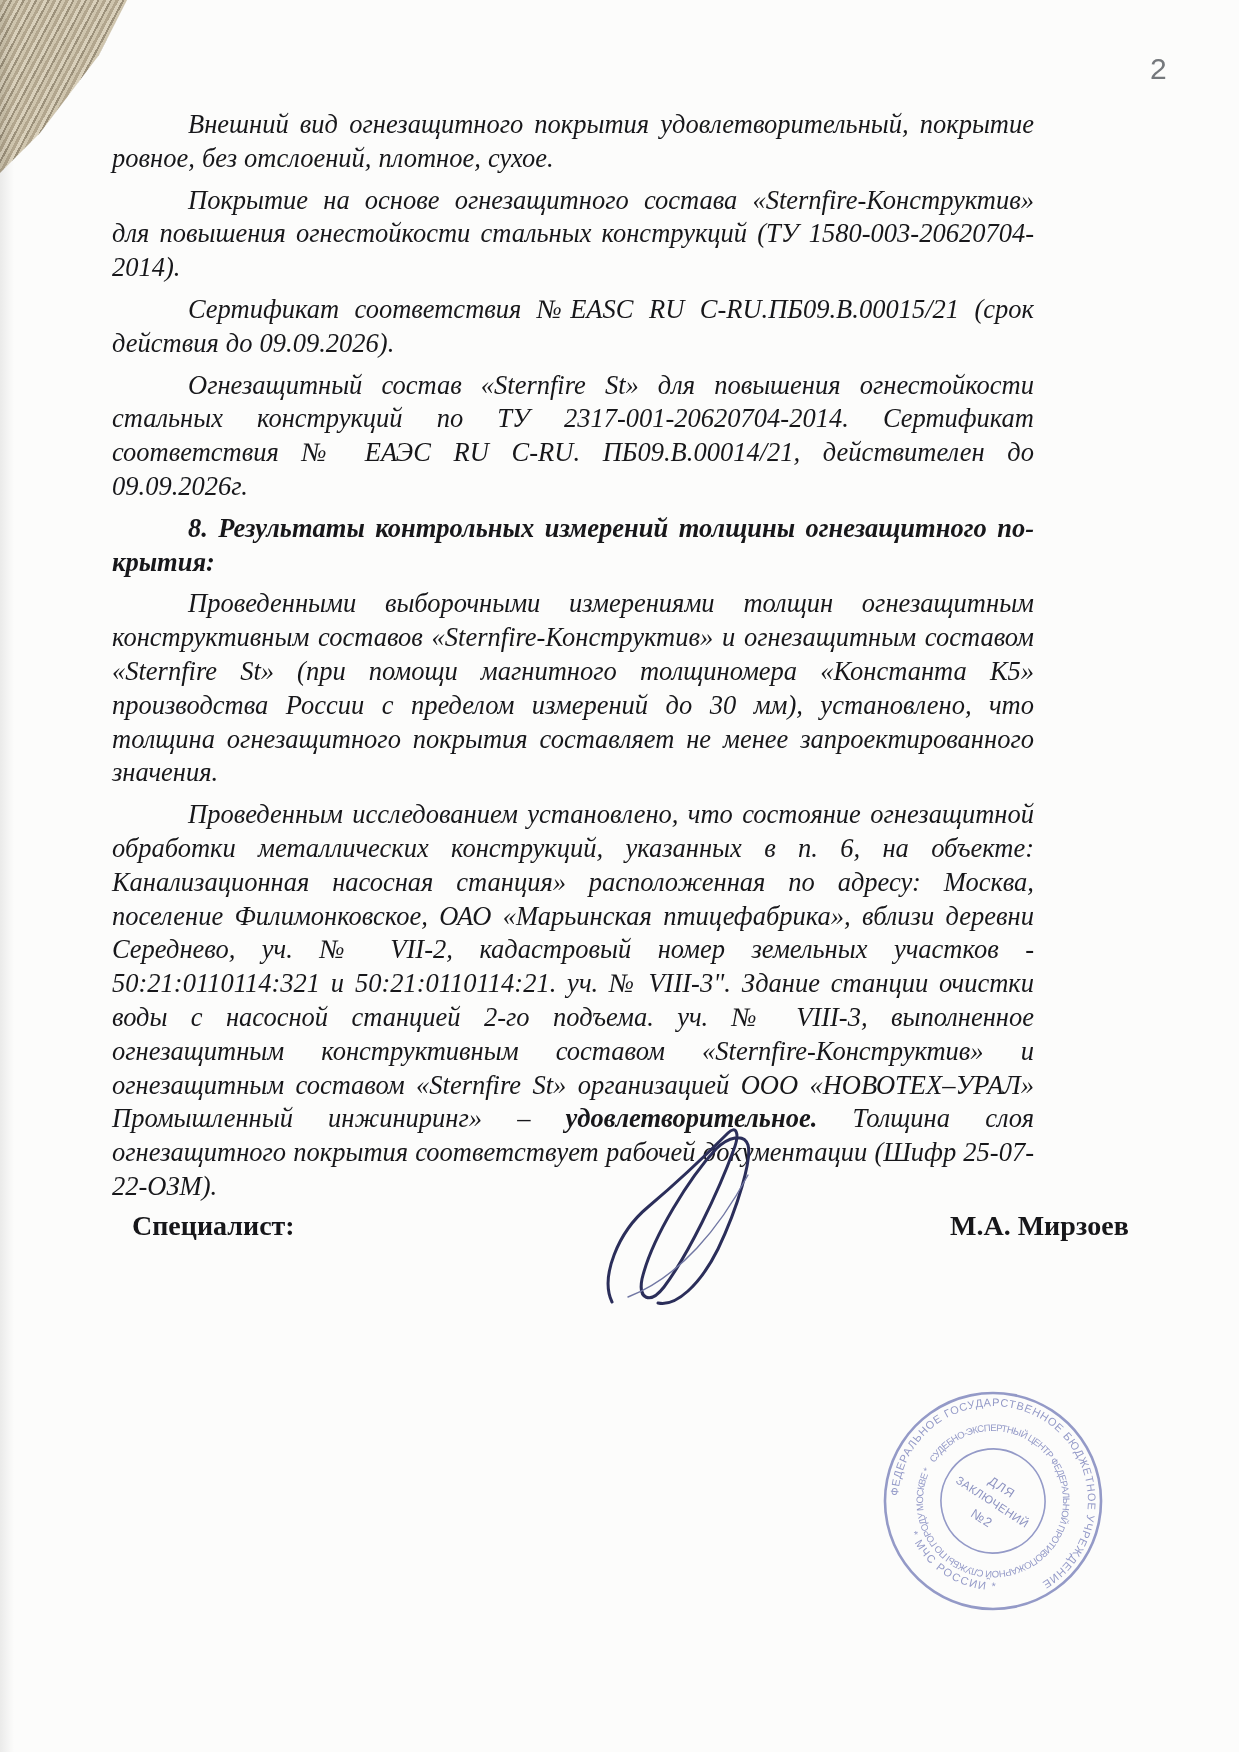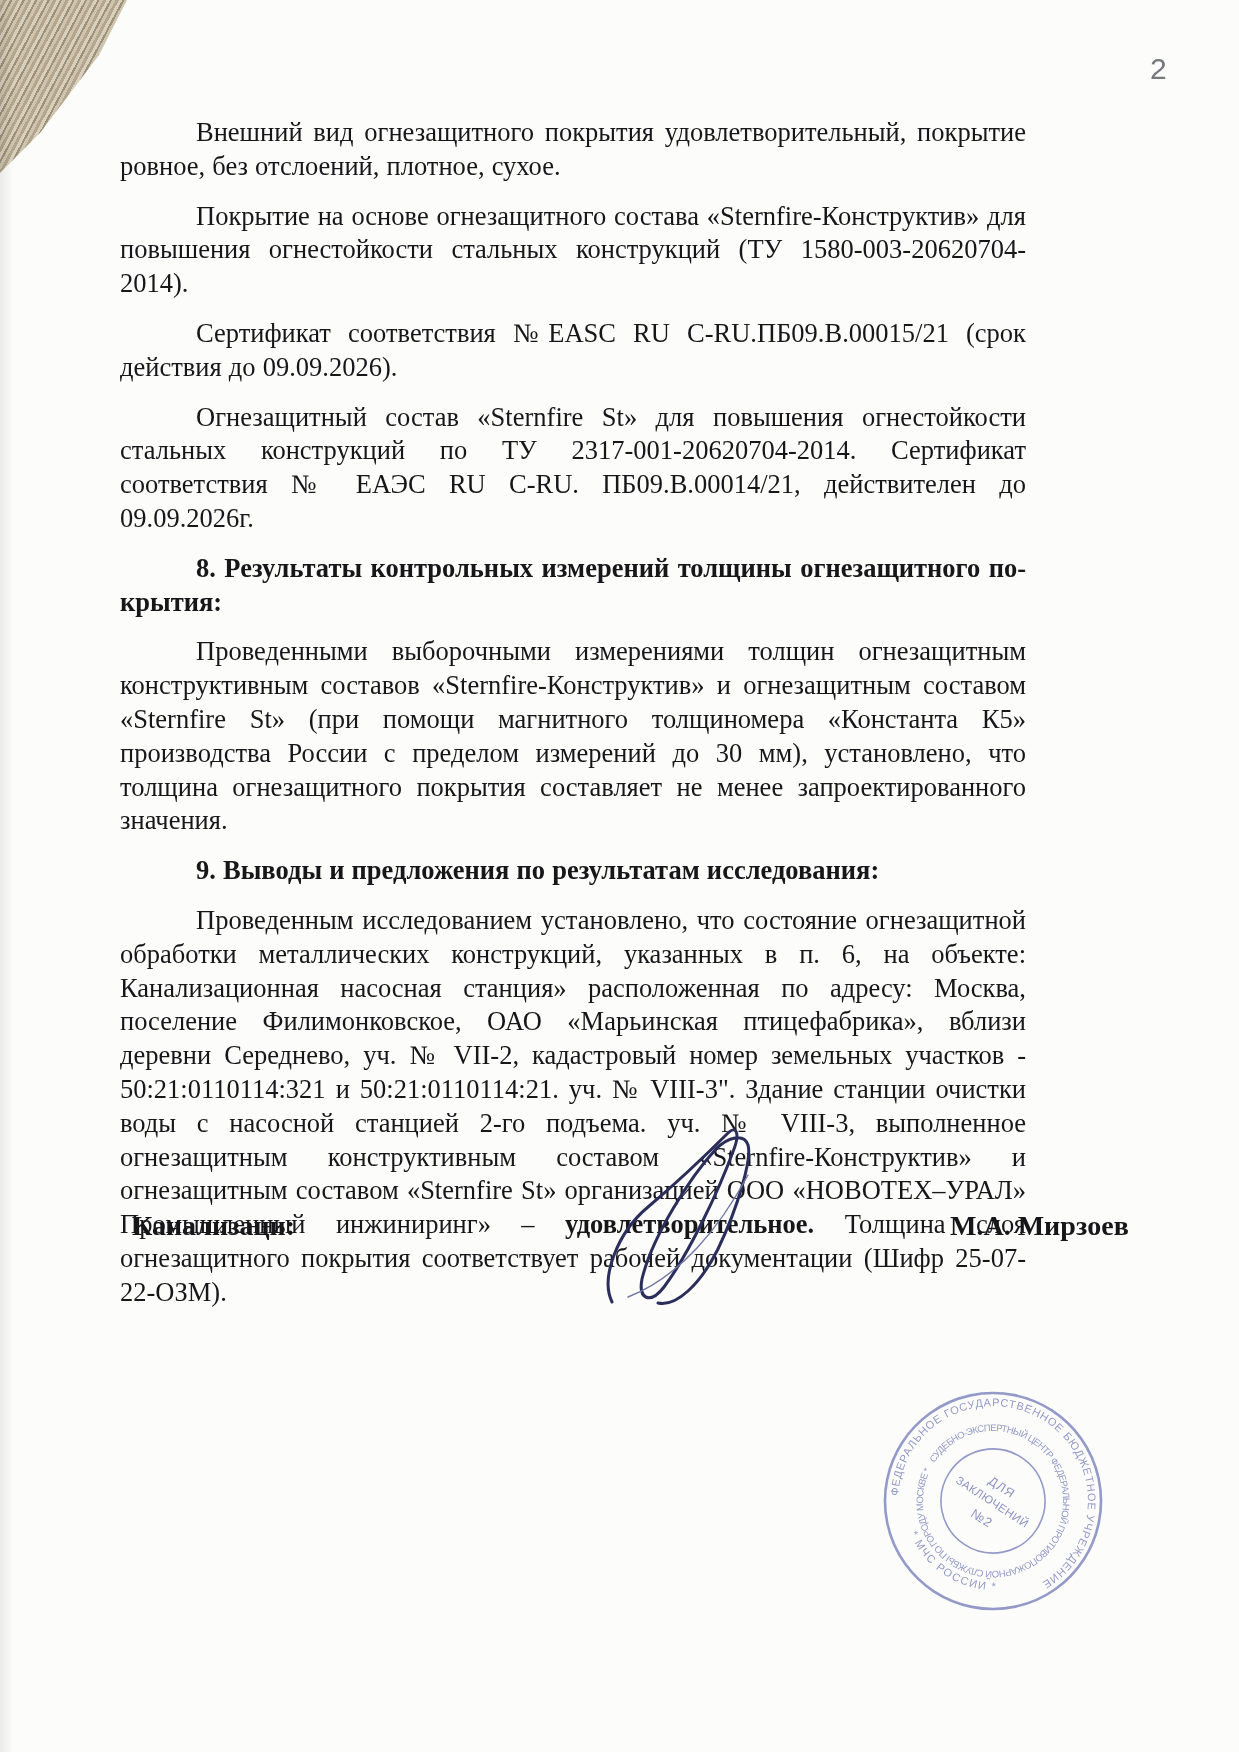--- a/index.html
+++ b/index.html
@@ -32,21 +32,21 @@
     font-family:"Liberation Sans","DejaVu Sans",sans-serif;
     font-size:30px;color:#75787c;
   }
   .doc-text{
     position:absolute;left:104px;top:100px;width:938px;
     font-size:26.5px;line-height:33.8px;
     text-align:justify;
     hyphens:manual;
     word-spacing:0.5px;
   }
-  .doc-text p{margin:16px;text-indent:76px;}
+  .doc-text p{margin:8px;text-indent:76px;font-style:italic;}
   .b{font-weight:700;}
   .sig-label{position:absolute;left:132px;top:1210px;font-size:28px;font-weight:700;}
   .sig-name{position:absolute;left:950px;top:1210px;font-size:28px;font-weight:700;}
   .signature-svg{position:absolute;left:590px;top:1112px;width:180px;height:210px;}
   .stamp-svg{position:absolute;left:878px;top:1386px;width:230px;height:230px;opacity:0.85;}
   .stamp-svg text{font-family:"Liberation Sans","DejaVu Sans",sans-serif;}
 </style>
 </head>
 <body>
 
@@ -56,25 +56,24 @@
 
   <div class="page-number">2</div>
 
   <div class="doc-text">
     <p>Внешний вид огнезащитного покрытия удовлетворительный, покрытие ровное, без отслоений, плотное, сухое.</p>
     <p>Покрытие на основе огнезащитного состава «Sternfire-Конструктив» для по­вышения огнестойкости стальных конструкций (ТУ 1580-003-20620704-2014).</p>
     <p>Сертификат соответствия №EASC RU C-RU.ПБ09.В.00015/21 (срок действия до 09.09.2026).</p>
     <p>Огнезащитный состав «Sternfire St» для повышения огнестойкости стальных конструкций по ТУ 2317-001-20620704-2014. Сертификат соответствия № ЕАЭС RU C-RU. ПБ09.В.00014/21, действителен до 09.09.2026г.</p>
     <p class="b">8. Результаты контрольных измерений толщины огнезащитного по­крытия:</p>
     <p>Проведенными выборочными измерениями толщин огнезащитным конструктивным составов «Sternfire-Конструктив» и огнезащитным составом «Sternfire St» (при помощи магнитного толщиномера «Константа К5» производства России с пределом измерений до 30 мм), установлено, что толщина огнезащитного покрытия составляет не менее запроектированного значения.</p>
-    <p class="b">9. Выводы и предложения по результатам исследования:</p>
     <p><span>Проведенным исследованием установлено, что состояние огнезащитной обработки металлических конструкций, указанных в п. 6, на объекте: Канализаци­онная насосная станция» расположенная по адресу: Москва, поселение Филимон­ковское, ОАО «Марьинская птицефабрика», вблизи деревни Середнево, уч. № VII-2, кадастровый номер земельных участков - 50:21:0110114:321 и 50:21:0110114:21. уч. № VIII-3". Здание станции очистки воды с насосной станцией 2-го подъема. уч. № VIII-3, выполненное огнезащитным конструктивным составом «Sternfire-Конструктив» и огнезащитным составом «Sternfire St» организацией ООО «НО­ВОТЕХ–УРАЛ» Промышленный инжиниринг» – </span><span class="b">удовлетворительное.</span><span> Толщина слоя огнезащитного покрытия соответствует рабочей документации (Шифр 25-07-22-ОЗМ).</span></p>
   </div>
 
-  <div class="sig-label">Канализаци:</div>
+  <div class="sig-label">Специалист:</div>
   <div class="sig-name">М.А. Мирзоев</div>
 
   <svg class="signature-svg" viewBox="0 0 180 210">
     <path d="M 22 190 C 10 165, 28 120, 58 95 C 90 68, 122 37, 138 21
              C 146 13, 150 21, 144 37 C 128 81, 98 143, 74 175
              C 60 193, 48 187, 52 167 C 62 125, 100 65, 126 37
              C 138 25, 154 21, 158 33 C 162 47, 148 95, 128 137
              C 110 173, 86 195, 68 191" fill="none" stroke="#2b2e5a" stroke-width="3" stroke-linecap="round"></path>
     <path d="M 158 63 C 130 115, 90 165, 38 185" fill="none" stroke="#7177a3" stroke-width="1.4" stroke-linecap="round"></path>
   </svg>

